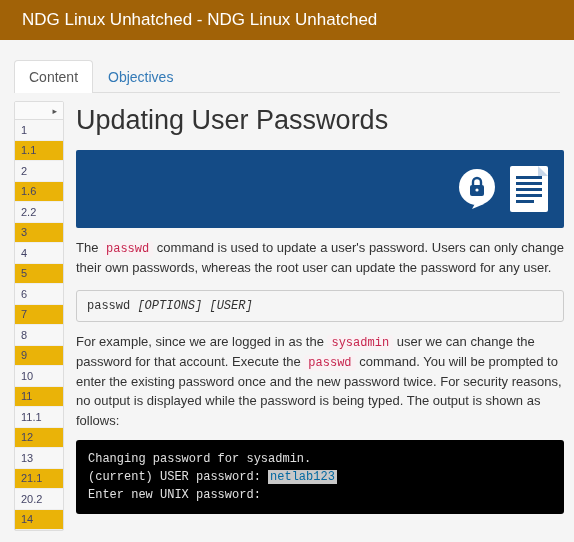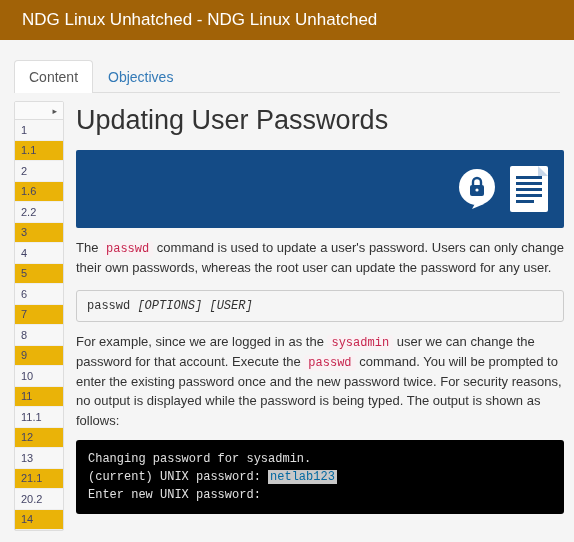--- a/index.html
+++ b/index.html
@@ -211,18 +211,18 @@
 
     <pre class="syntax"><span>passwd </span><span class="opt">[OPTIONS] [USER]</span></pre>
 
     <p class="para">
       <span>For example, since we are logged in as the </span><code class="inline">sysadmin</code><span> user we can change the password for that account. Execute the </span><code class="inline">passwd</code><span> command. You will be prompted to enter the existing password once and the new password twice. For security reasons, no output is displayed while the password is being typed. The output is shown as follows:</span>
     </p>
 
     <div class="terminal">
       <div class="term-out">Changing password for sysadmin.</div>
       <div class="term-out">
-        <span>(current) UNIX password: </span><span class="term-highlight">netlab123</span>
+        <span>(current) USER password: </span><span class="term-highlight">netlab123</span>
       </div>
       <div class="term-out">Enter new UNIX password:</div>
     </div>
   </div>
 </div>
 
 </body></html>

